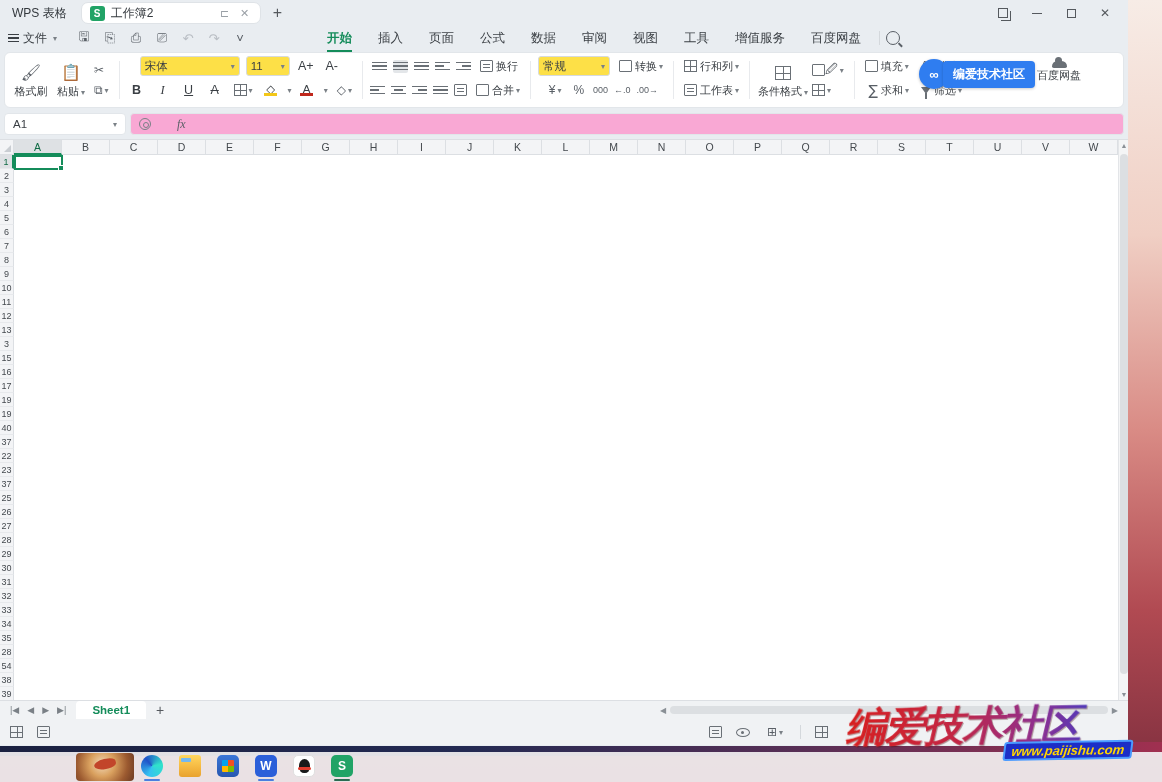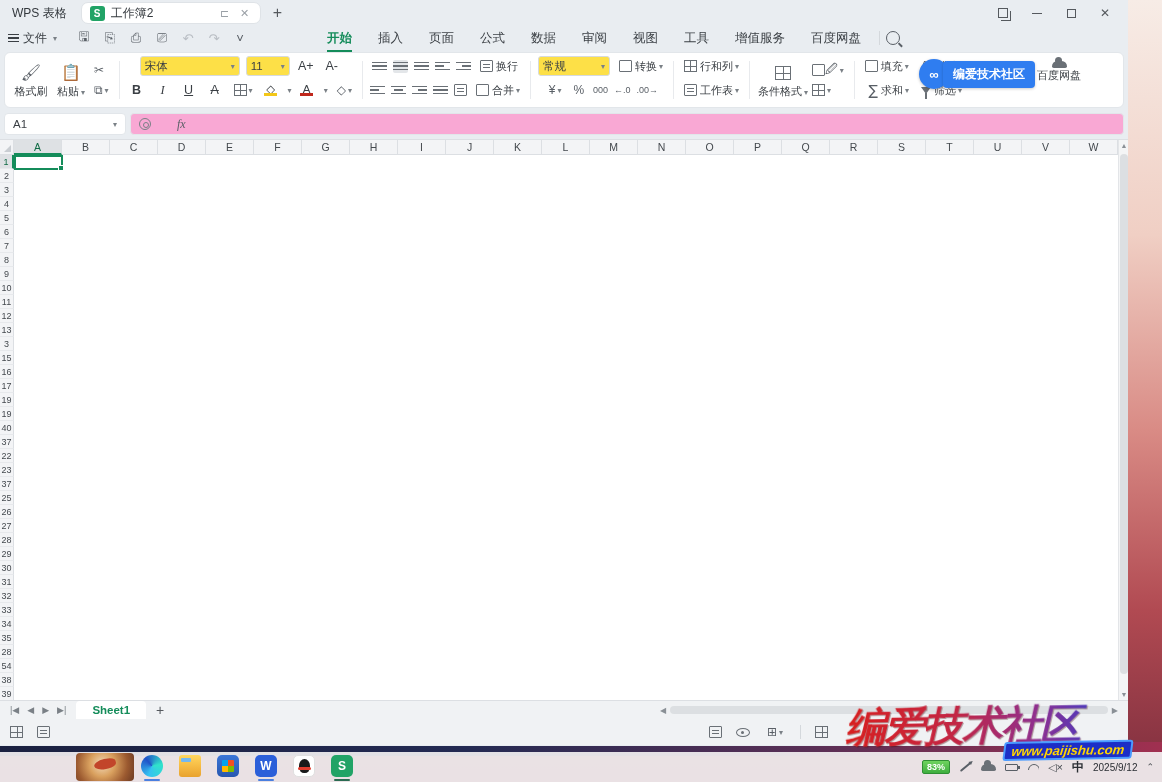--- a/index.html
+++ b/index.html
@@ -612,35 +612,14 @@
           <span class="ind"></span>
         </div>
         <div class="app">
           <span class="ai ai-qq"></span>
         </div>
         <div class="app">
           <span class="ai ai-wps">S</span>
           <span class="ind g"></span>
         </div>
       </div>
-    <div class="tray">
-      <span class="battery-badge">83%</span>
-      <span class="tray-ic">
-          <span class="pen"></span>
-        </span>
-      <span class="tray-ic">
-          <span class="cloudic"></span>
-        </span>
-      <span class="tray-ic">
-          <span class="batic"></span>
-        </span>
-      <span class="tray-ic">
-          <span class="wifi"></span>
-        </span>
-      <span class="tray-ic">◁×</span>
-      <span class="ime">中</span>
-      <div class="datetime">
-        <div>2025/9/12</div>
-      </div>
-      <span class="chev">⌃</span>
-    </div>
   </div>
 </div>
 
 </body></html>

